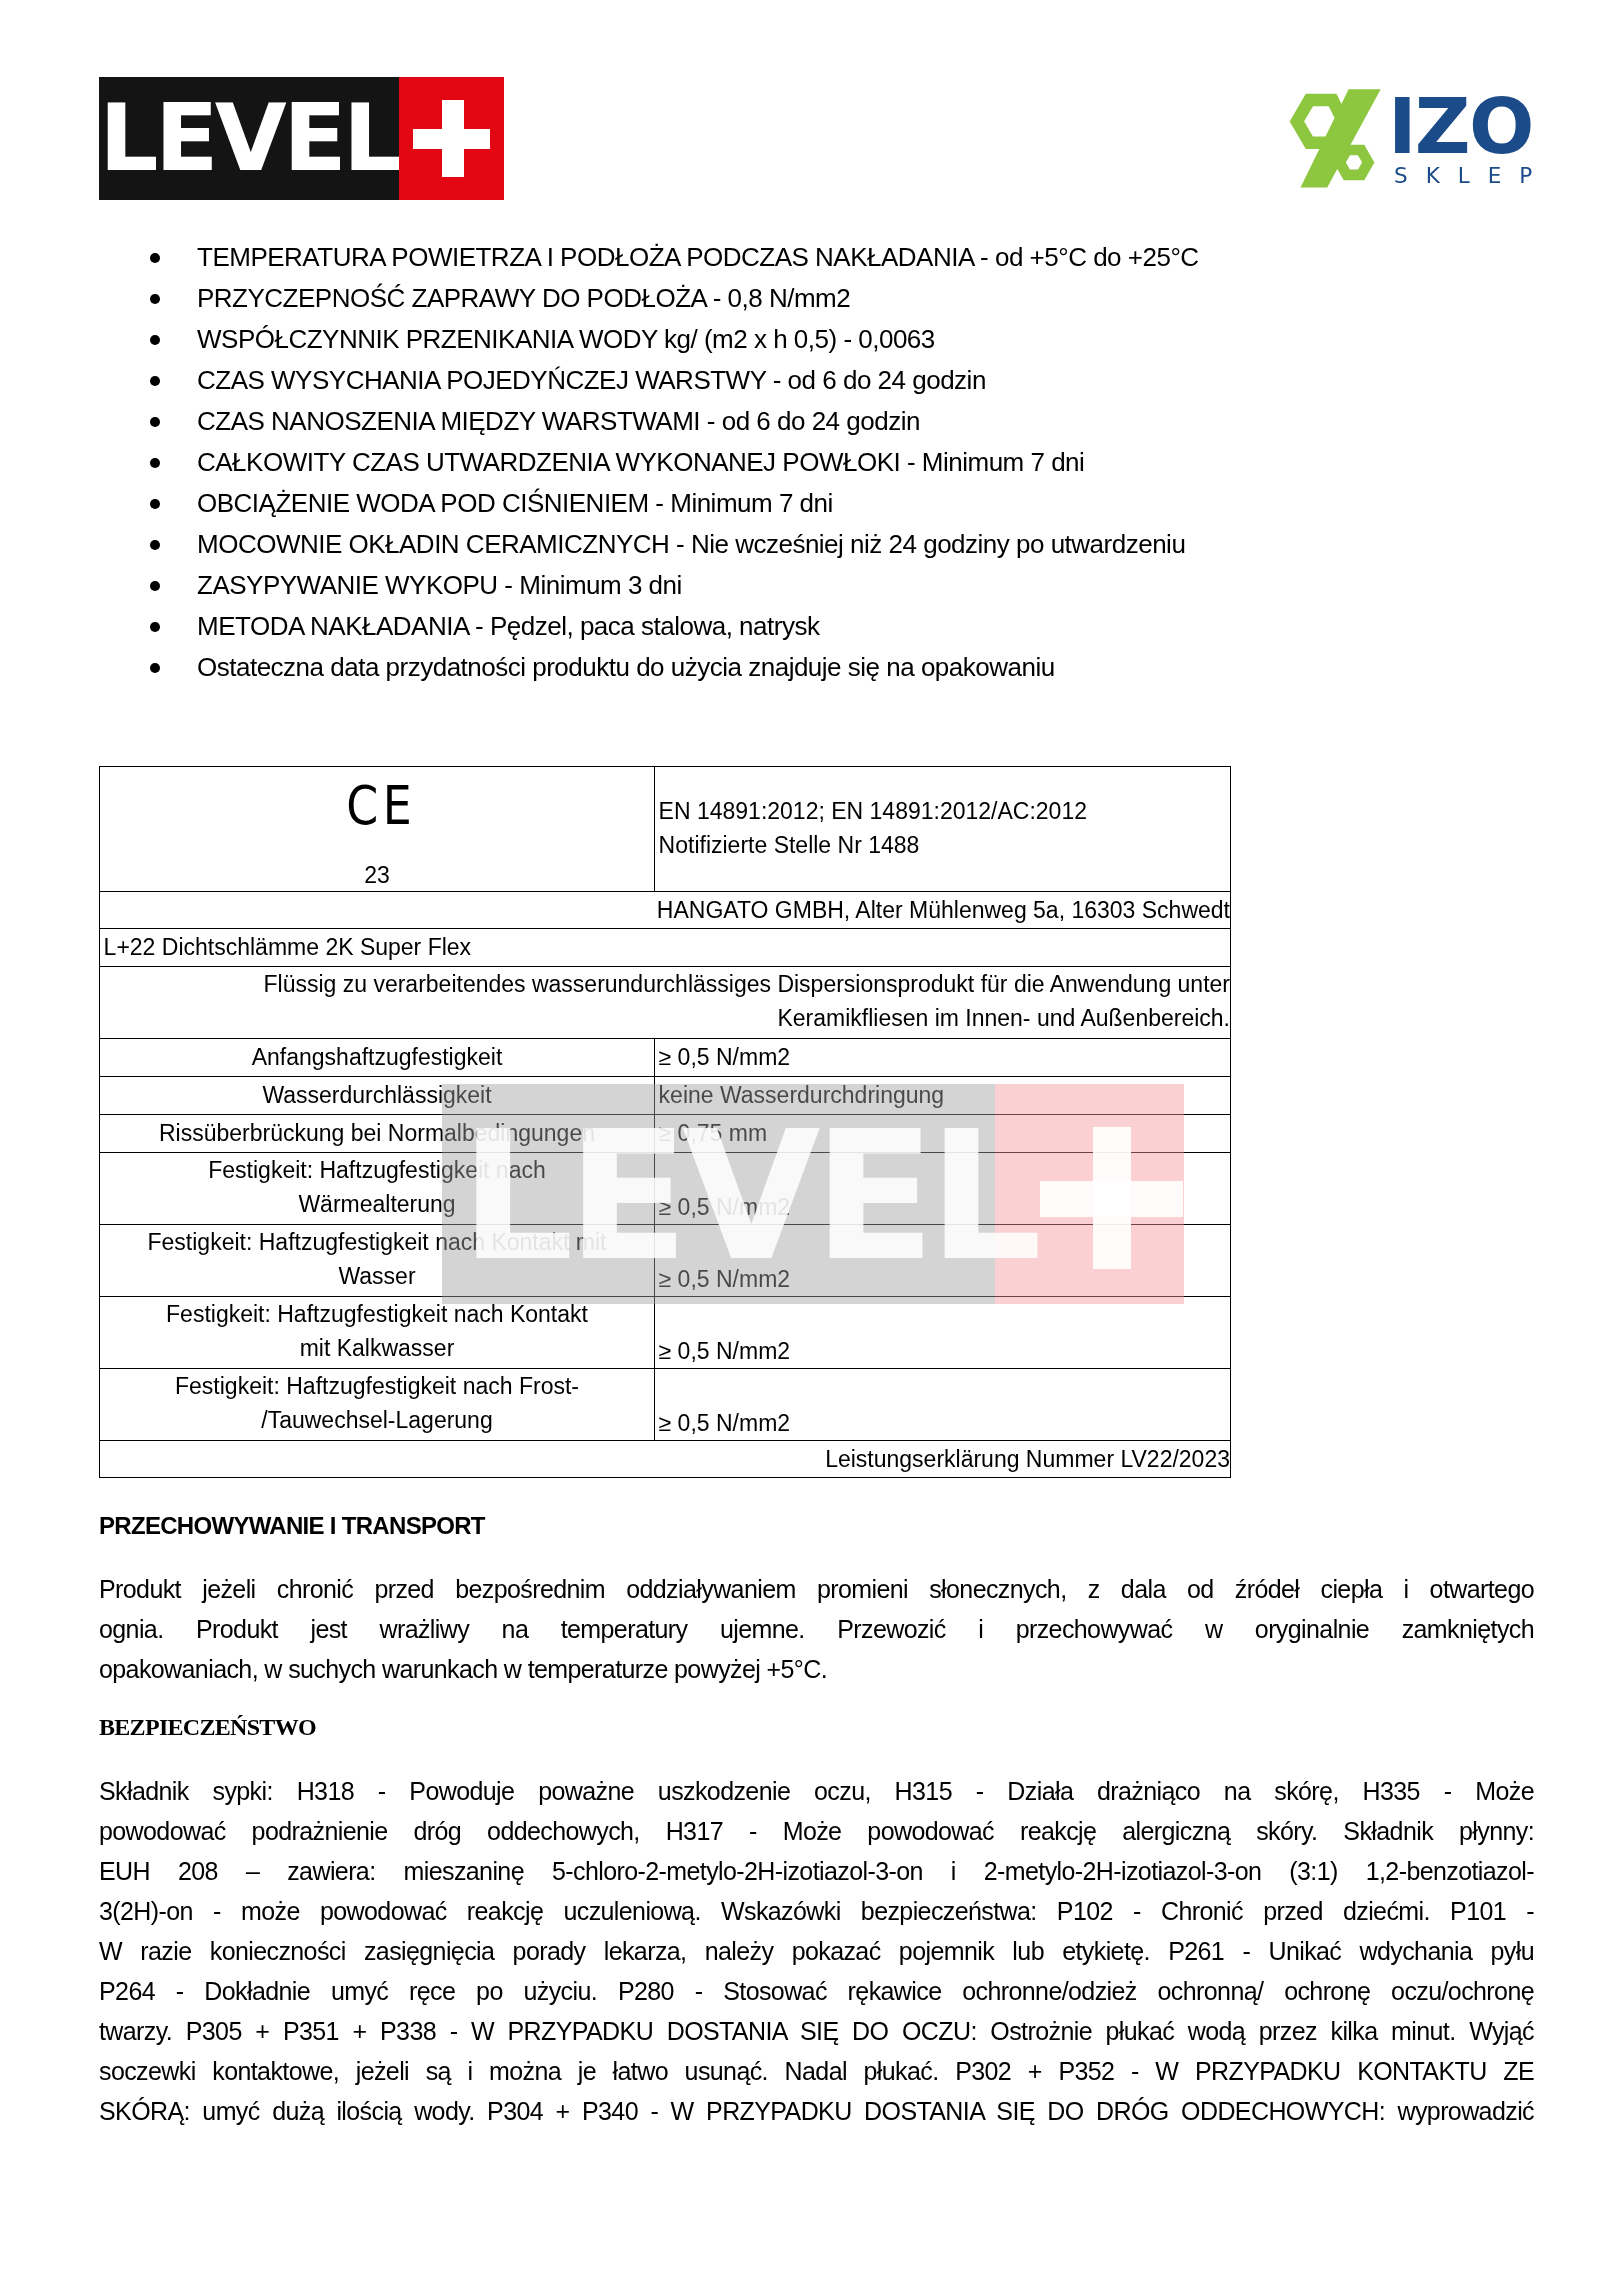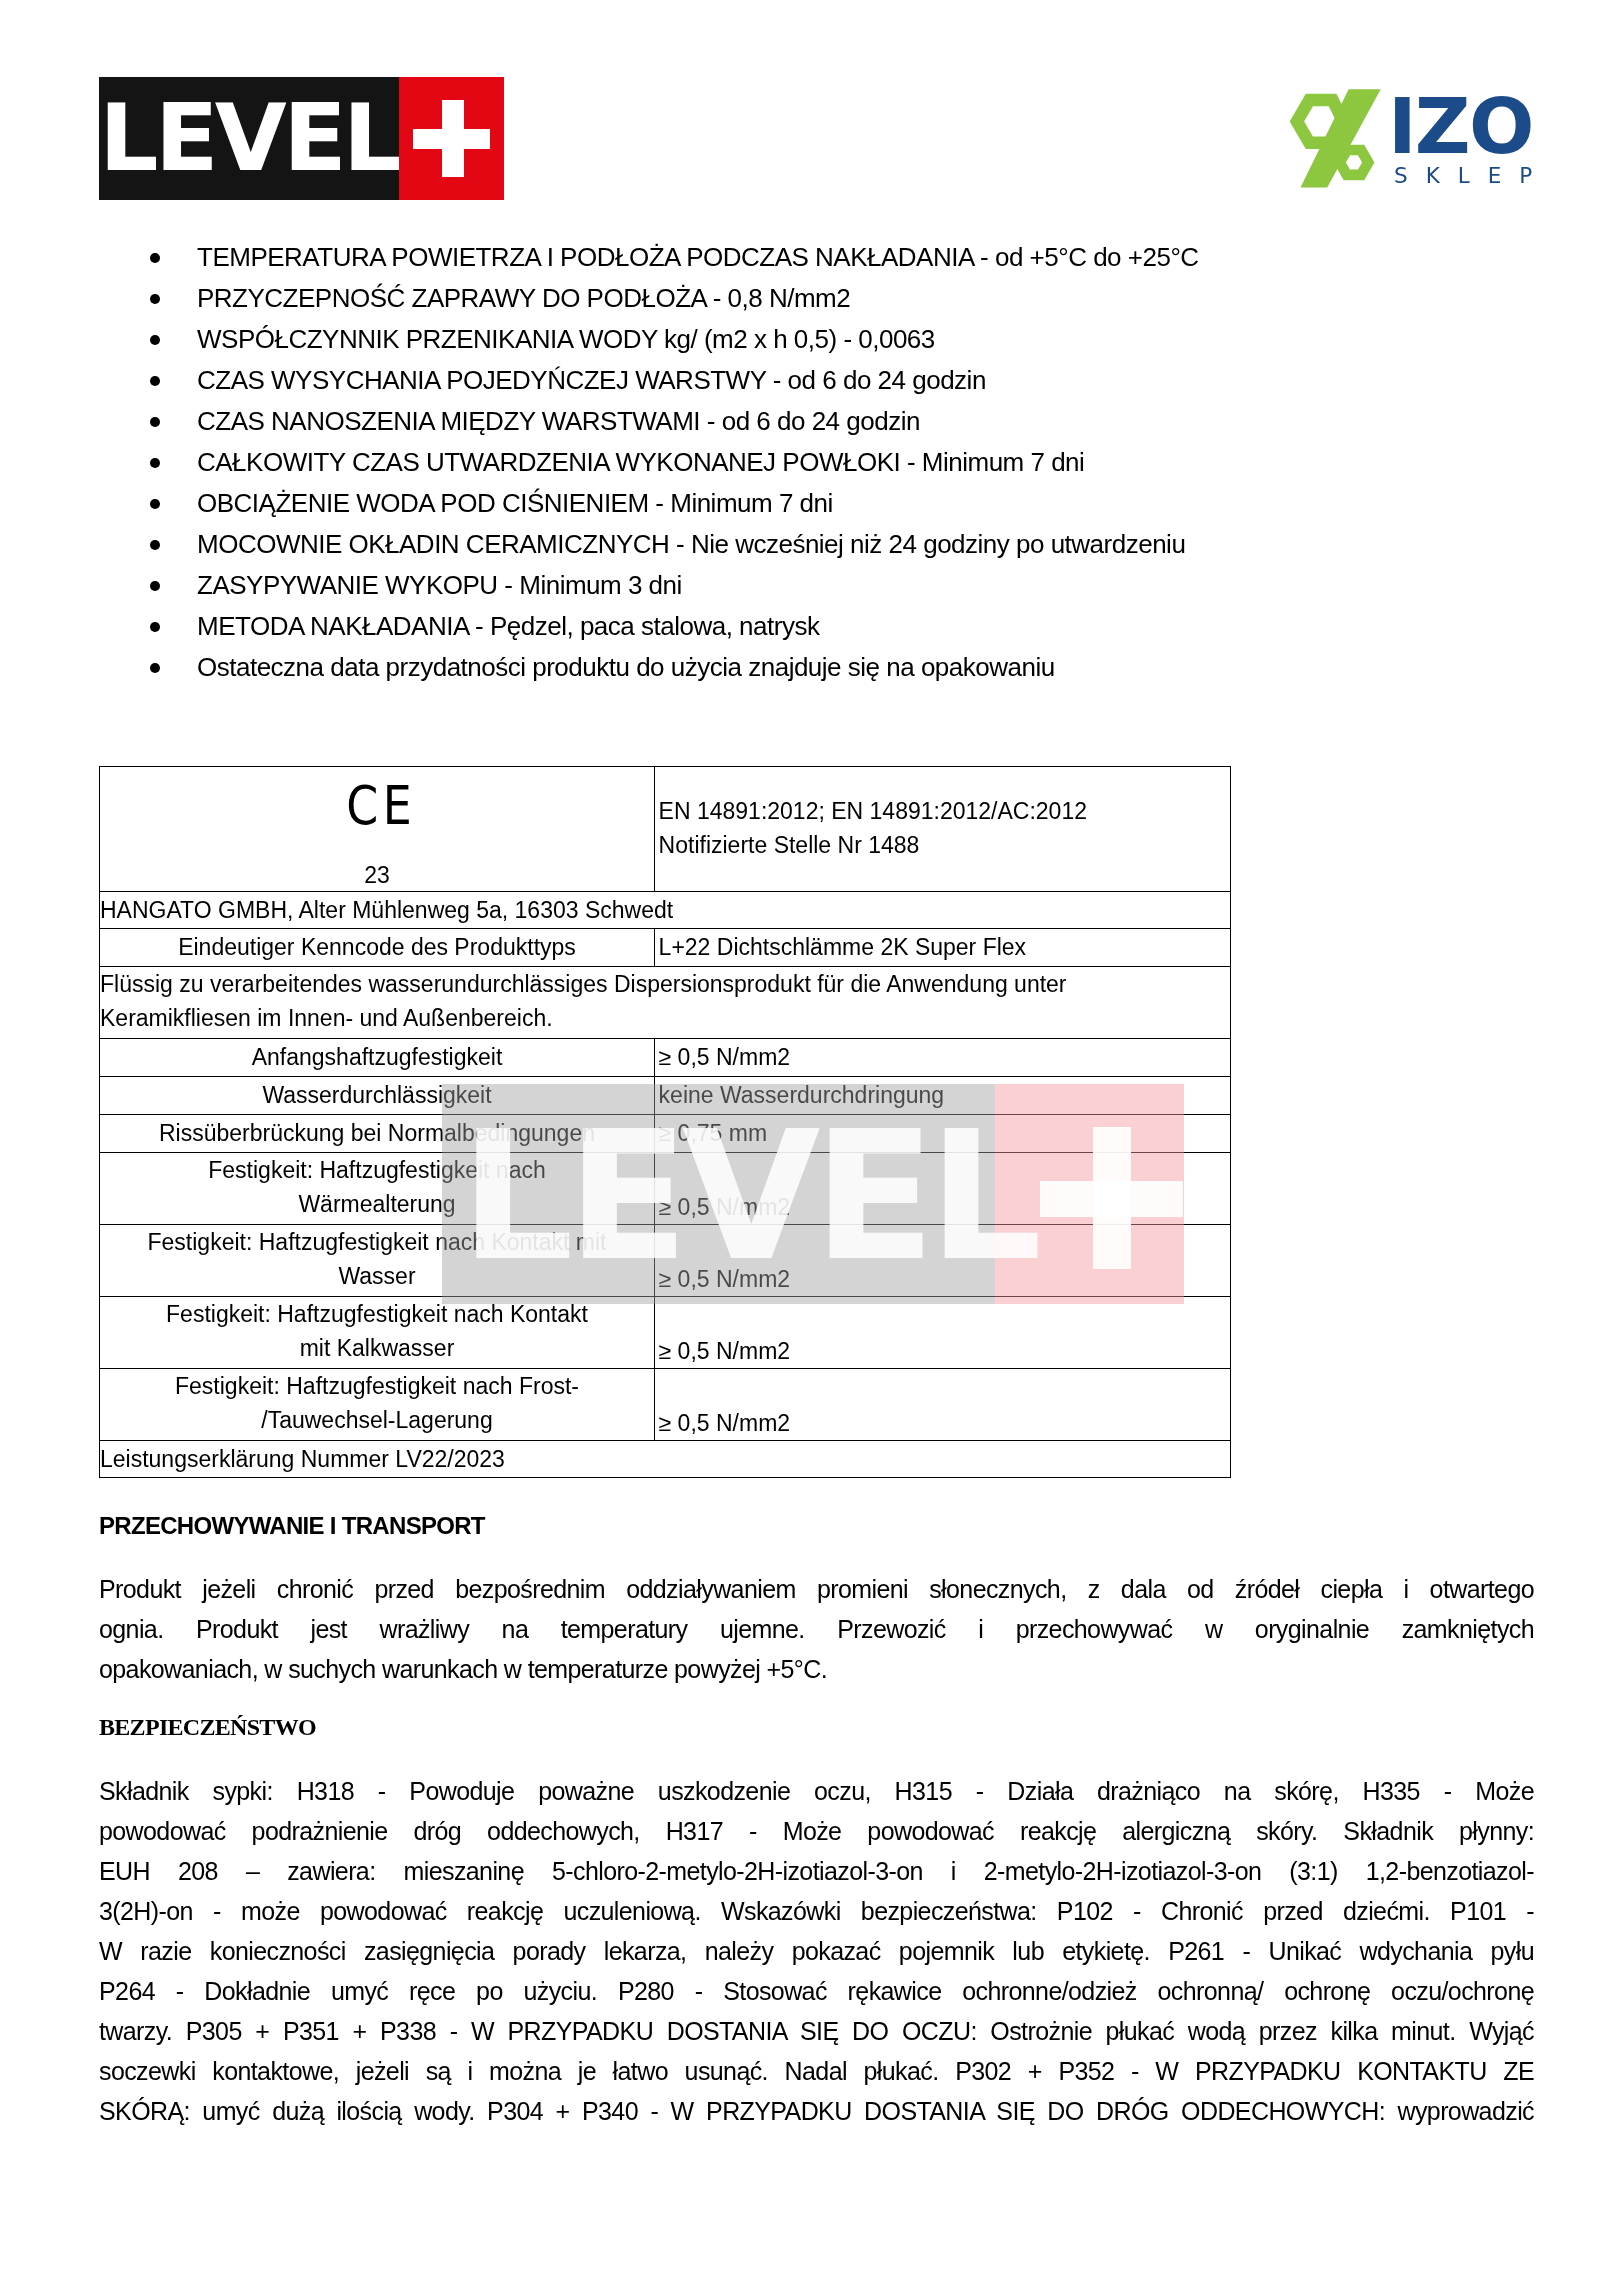--- a/index.html
+++ b/index.html
@@ -30,21 +30,21 @@
   .bullets li .dot { position: absolute; left: 7.2px; top: 16px; width: 9.9px; height: 9.9px; border-radius: 50%; background: #000; }
 
   
   .ce-table { position: absolute; left: 99px; top: 766px; width: 1132px; border: 1.8px solid #000;
       box-sizing: border-box; font-family: "Liberation Sans", sans-serif; font-size: 23px; }
   .row { position: relative; border-top: 1.8px solid #000; display: flex; box-sizing: border-box; }
   .row:first-child { border-top: none; }
   .cell { box-sizing: border-box; position: relative; }
   .cell.left { width: 555px; border-right: 1.8px solid #000; text-align: center; }
   .cell.right { flex: 1; text-align: left; padding-left: 3.6px; }
-  .cell.full { width: 100%; text-align: left; }
+  .cell.full { width: 100%; text-align: right; }
 
   .r-ce { height: 124px; }
   .r-ce .left .ce-mark { position: absolute; left: 240px; top: 7.2px; font-family: "DejaVu Sans", sans-serif;
       font-size: 54px; letter-spacing: 5.4px; transform: scaleX(0.85); }
   .r-ce .left .num { position: absolute; left: 0; right: 0; bottom: 1.8px; text-align: center; font-size: 23px; }
   .r-ce .right { text-align: left; padding-top: 27px; line-height: 34px; }
 
   .r1 { height: 37px; line-height: 36px; }
   .r2 { height: 38px; line-height: 37px; }
   .r-desc { height: 72px; line-height: 34px; }
@@ -111,21 +111,20 @@
     </div>
     <div class="cell right">
       <div>EN 14891:2012; EN 14891:2012/AC:2012</div>
       <div>Notifizierte Stelle Nr 1488</div>
     </div>
   </div>
   <div class="row r1">
     <div class="cell full">HANGATO GMBH, Alter Mühlenweg 5a, 16303 Schwedt</div>
   </div>
   <div class="row r2">
-    <div class="cell left">Eindeutiger Kenncode des Produkttyps</div>
     <div class="cell right">L+22 Dichtschlämme 2K Super Flex</div>
   </div>
   <div class="row r-desc">
     <div class="cell full">
       <div>Flüssig zu verarbeitendes wasserundurchlässiges Dispersionsprodukt für die Anwendung unter</div>
       <div>Keramikfliesen im Innen- und Außenbereich.</div>
     </div>
   </div>
   <div class="row r-single">
     <div class="cell left">Anfangshaftzugfestigkeit</div>

